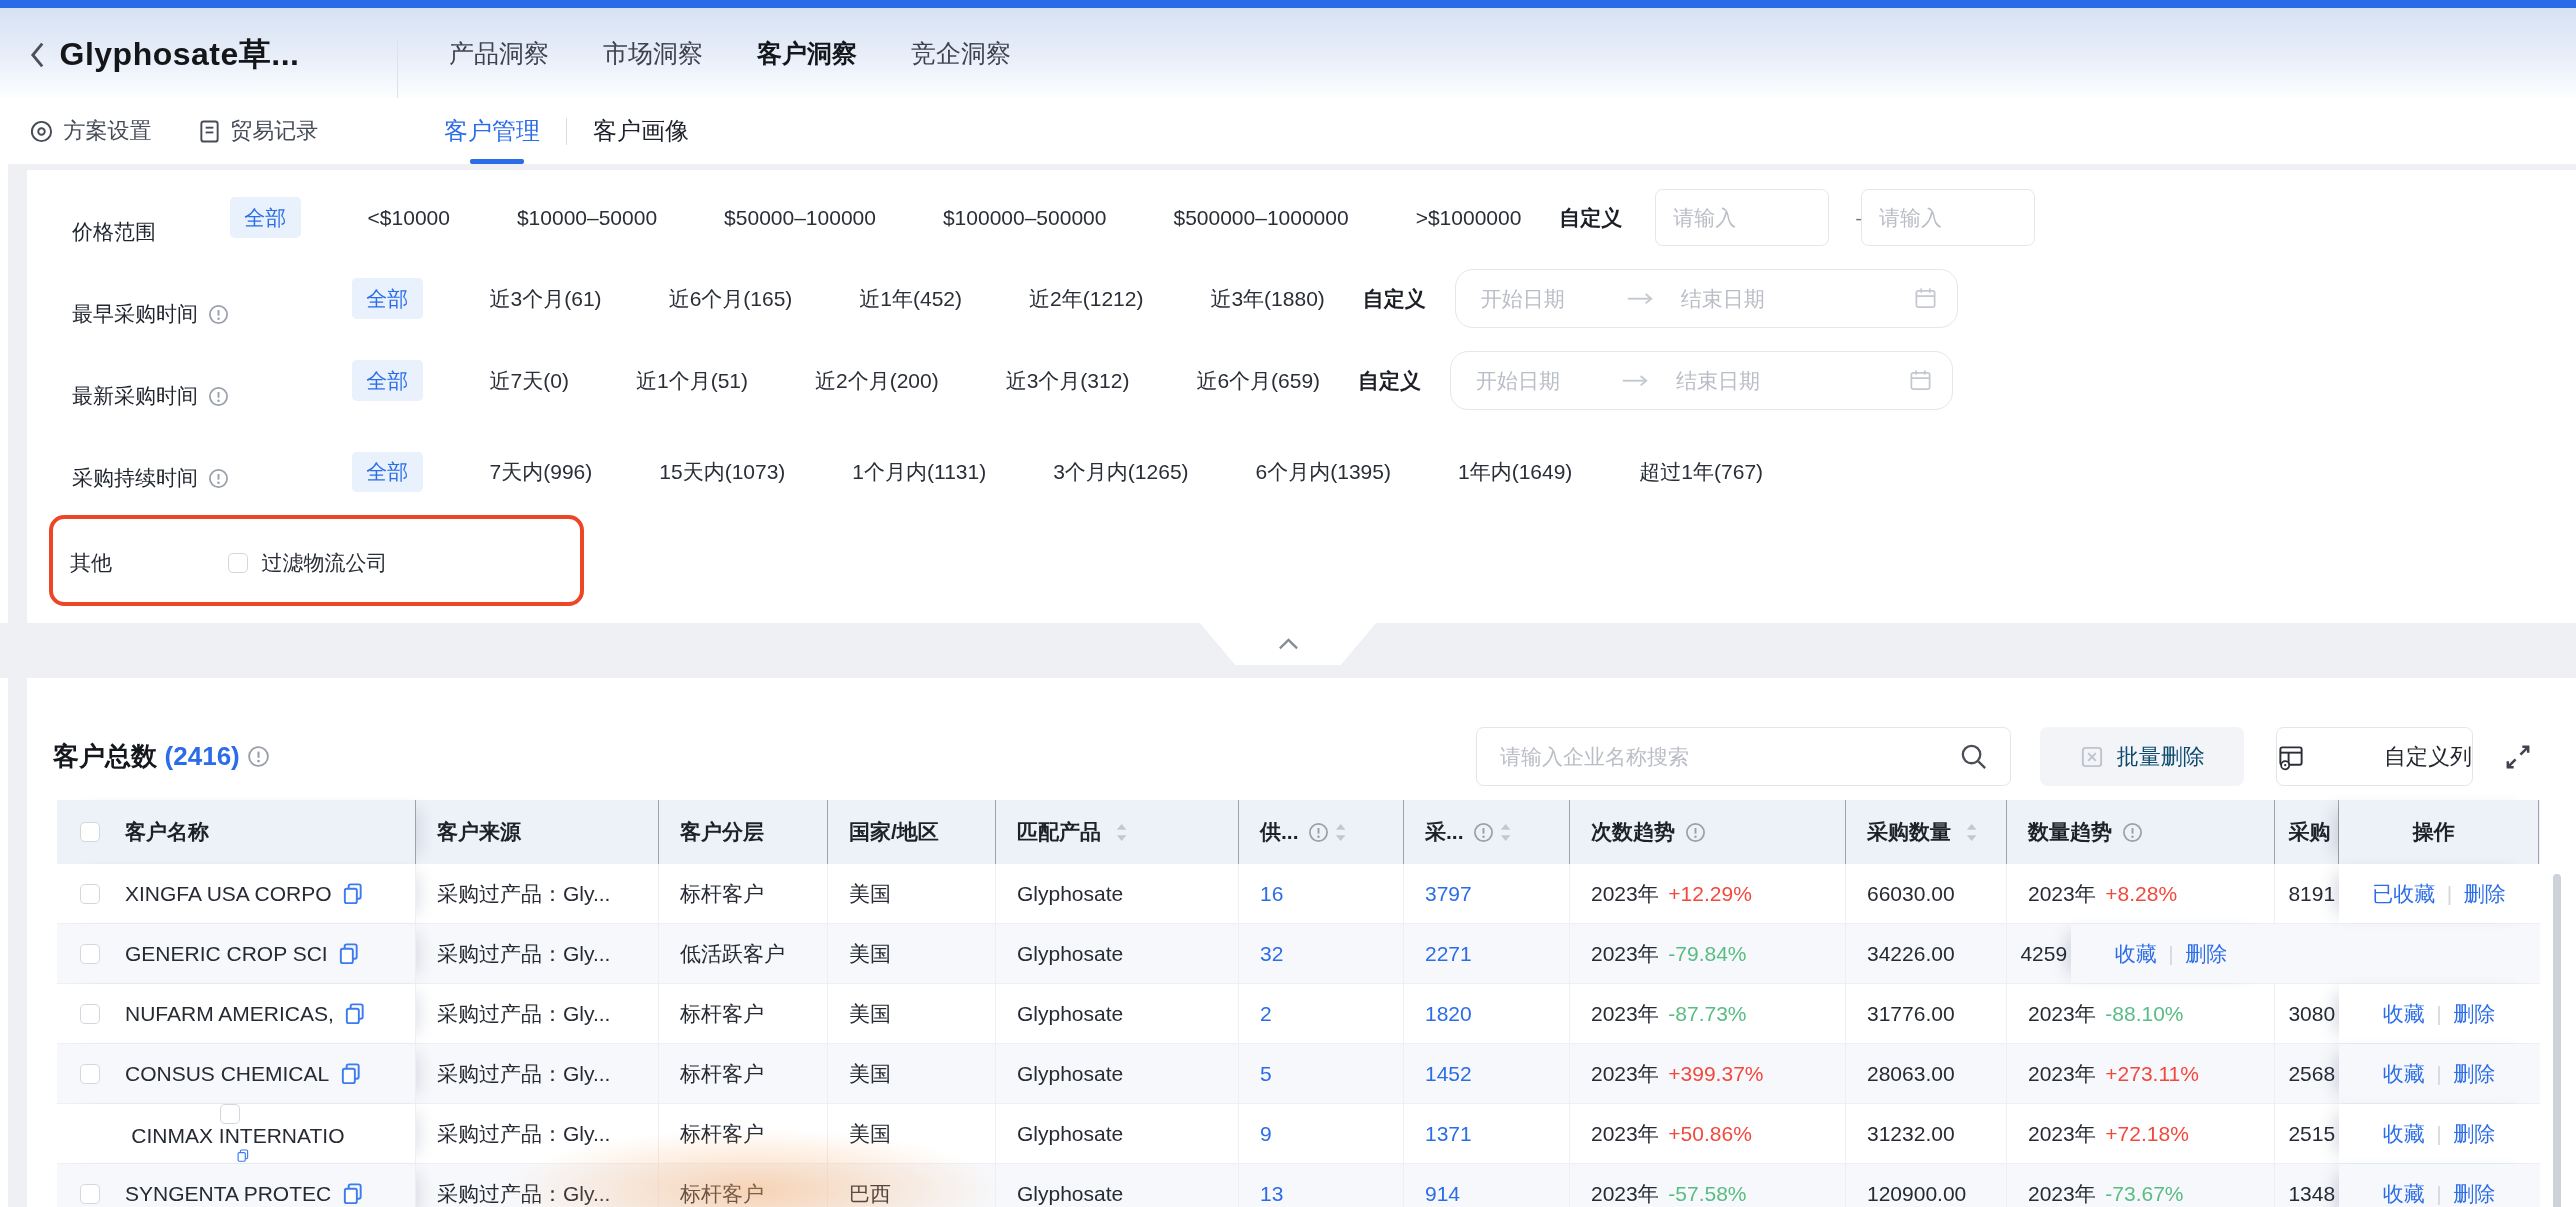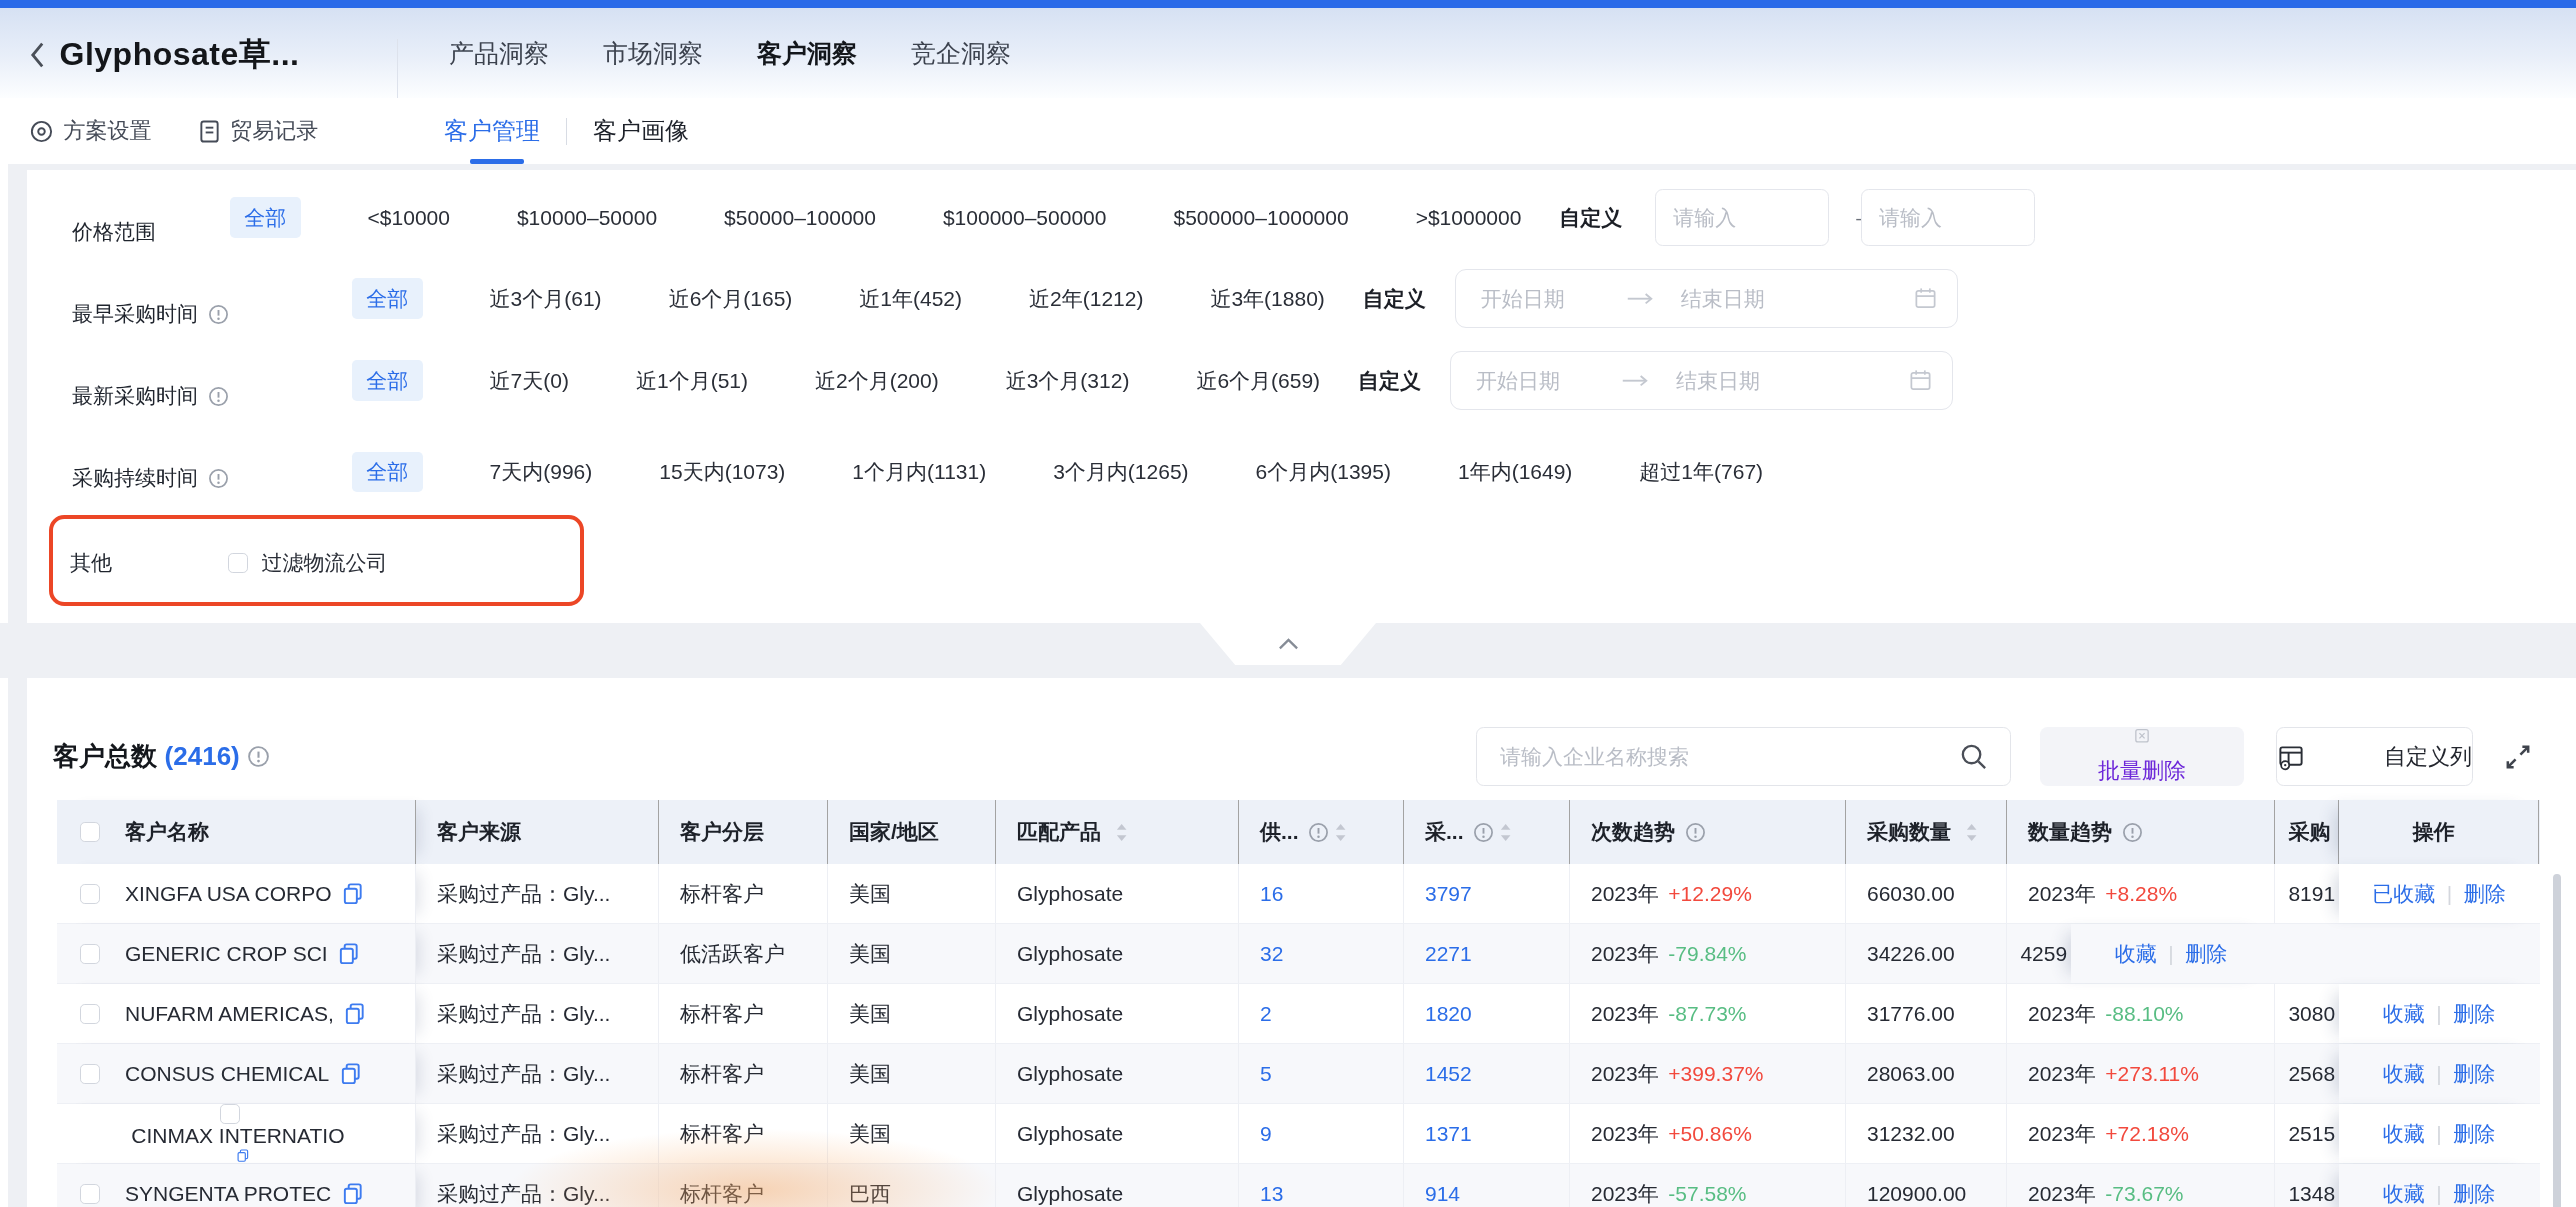--- a/index.html
+++ b/index.html
@@ -37,21 +37,21 @@
   .f-row{display:flex;align-items:flex-end;min-height:59px;margin-bottom:23px;}
   .f-label{display:flex;align-items:center;gap:9.6px;width:158px;flex:none;color:#1f242d;}
   .f-label.wide{width:280px;}
   .f-opts{display:flex;align-items:center;column-gap:67px;white-space:nowrap;}
   .chip{background:#e8f1fc;color:#2b6de8;padding:9.6px 14.3px;border-radius:4.8px;line-height:1;cursor:pointer;}
   .f-opt{color:#2a2e37;cursor:pointer;}
   .custom-label{color:#1c1f26;font-weight:600;margin-left:-29px;cursor:pointer;}
   .num-input{width:174px;height:57px;border:1.4px solid #e4e6ec;border-radius:7.6px;padding:0 17px;font-size:21px;color:#262a33;outline:none;font-family:inherit;margin-left:-34px;background:#fff;}
   .num-input::placeholder{color:#b9bdc6;}
   .dash{color:#6a6f78;margin:0 -40px;}
-  .date-box{width:503px;height:59px;border:1.4px solid #e4e6ec;border-radius:11px;display:flex;align-items:center;margin-left:-38px;background:#fff;cursor:pointer;}
+  .date-box{width:503px;height:59px;border:1.4px solid #e4e6ec;border-radius:18px;display:flex;align-items:center;margin-left:-38px;background:#fff;cursor:pointer;}
   .date-box .d-ph{color:#b9bdc6;margin-left:25px;width:143px;}
   .date-box .d-ph:nth-of-type(2){margin-left:0;}
   .date-box .cal{margin-left:auto;margin-right:19px;}
   .cb-opt{display:flex;align-items:center;gap:13.4px;cursor:pointer;color:#2a2e37;}
   .cbx{display:inline-block;width:20px;height:20px;border:1.9px solid #d2d6de;border-radius:4.8px;background:#fff;flex:none;}
   .red-box{border:4.8px solid #ec4626;border-radius:15.3px;width:535px;margin-left:-23px;padding:11.5px 0 25px 17px;}
   .red-box .f-row{min-height:46px;margin:0;}
 
   
   .gap-band{position:absolute;top:623px;left:0;right:0;height:55px;background:#eef0f4;}
@@ -61,21 +61,21 @@
   .tpanel{position:absolute;top:678px;left:27px;right:0;bottom:0;background:#fff;}
   .toolbar{position:absolute;top:48px;left:26px;right:42px;height:61px;display:flex;align-items:center;}
   .tp-title{font-size:26px;font-weight:700;color:#14171c;display:flex;align-items:center;gap:7.6px;white-space:nowrap;}
   .tp-count{color:#2b6de8;}
   .tb-spacer{flex:1;}
   .search-box{width:535px;height:59px;border:1.4px solid #e3e5ea;border-radius:7.6px;display:flex;align-items:center;background:#fff;margin-right:29px;}
   .search-box input{flex:1;border:none;outline:none;font-size:21px;font-family:inherit;padding:0 0 0 23px;color:#262a33;background:transparent;}
   .search-box input::placeholder{color:#b9bdc6;}
   .search-box .sch{margin-right:21px;cursor:pointer;}
   .btn{height:59px;display:flex;align-items:center;justify-content:center;gap:11.5px;border-radius:7.6px;font-size:22px;cursor:pointer;white-space:nowrap;}
-  .btn-disabled{width:204px;background:#f3f4f8;color:#6d28d9;margin-right:32px;cursor:not-allowed;flex-direction:column;}
+  .btn-disabled{width:204px;background:#f3f4f8;color:#0c4a6e;margin-right:32px;cursor:not-allowed;}
   .btn-plain{width:197px;background:#fff;border:1.4px solid #e3e5ea;color:#23262e;font-weight:500;justify-content:space-between;}
   .expand-btn{margin-left:29px;cursor:pointer;}
 
   
   .tbl{position:absolute;top:122px;left:30px;width:2483px;}
   .t-head{display:flex;height:64px;background:#edf1f8;}
   .t-brow{display:flex;height:60px;background:#fff;border-bottom:1px solid #eef0f5;}
   .t-brow.stripe{background:#f7f8fb;}
   .t-cell{flex:none;display:flex;align-items:center;padding:0 9.6px 0 21px;border-right:1px solid #edeff4;overflow:hidden;white-space:nowrap;}
   .t-head .t-cell{border-right:1px solid #a3a3a3;font-weight:700;color:#1d2129;}

